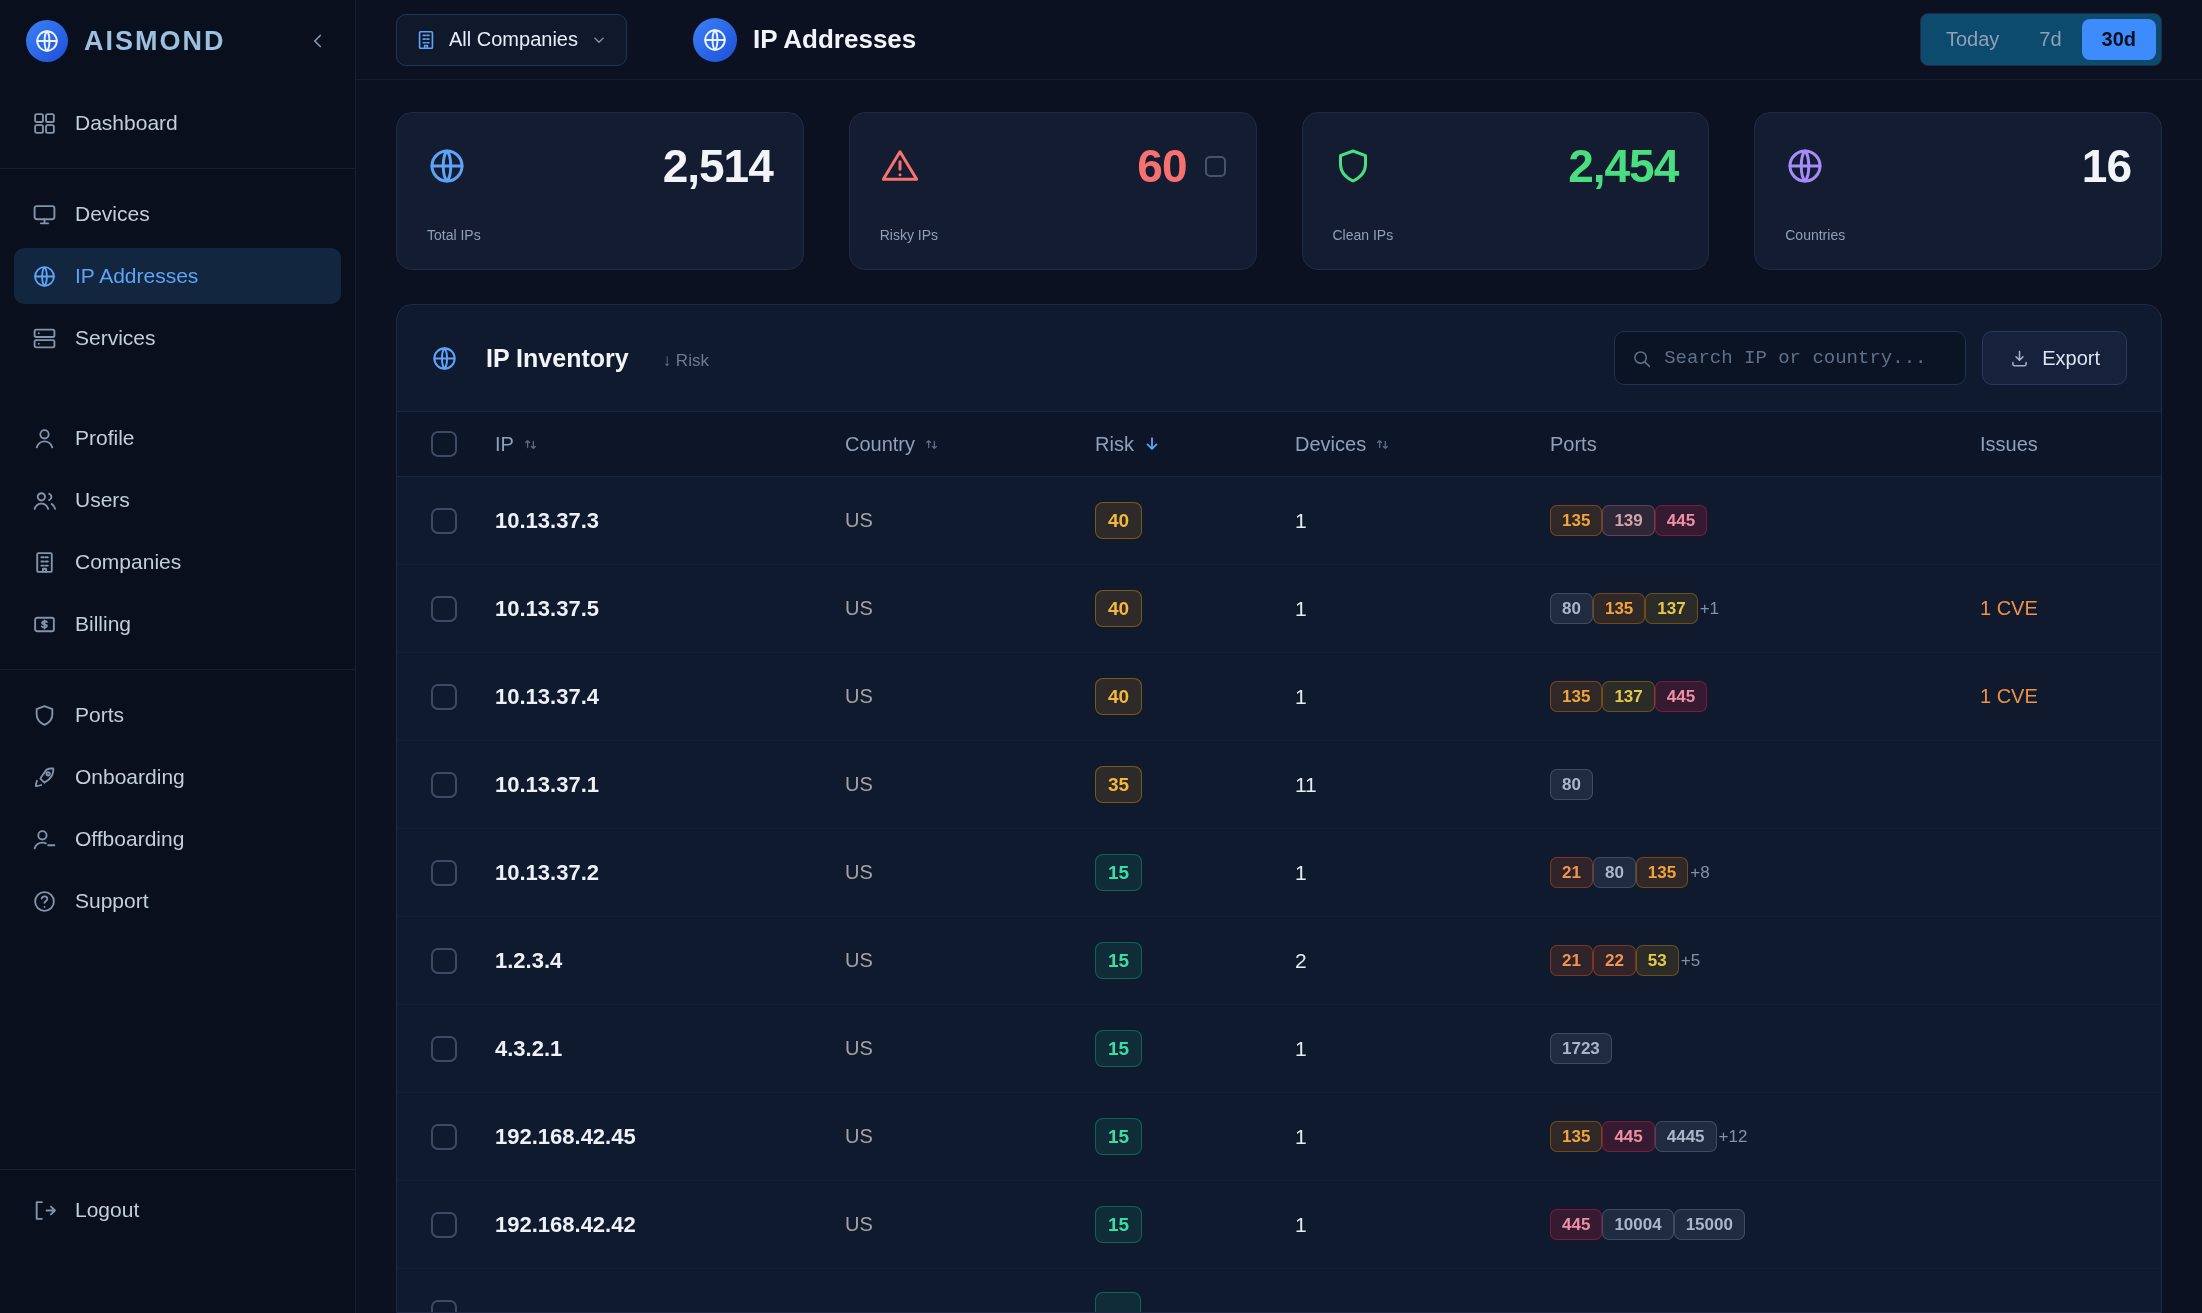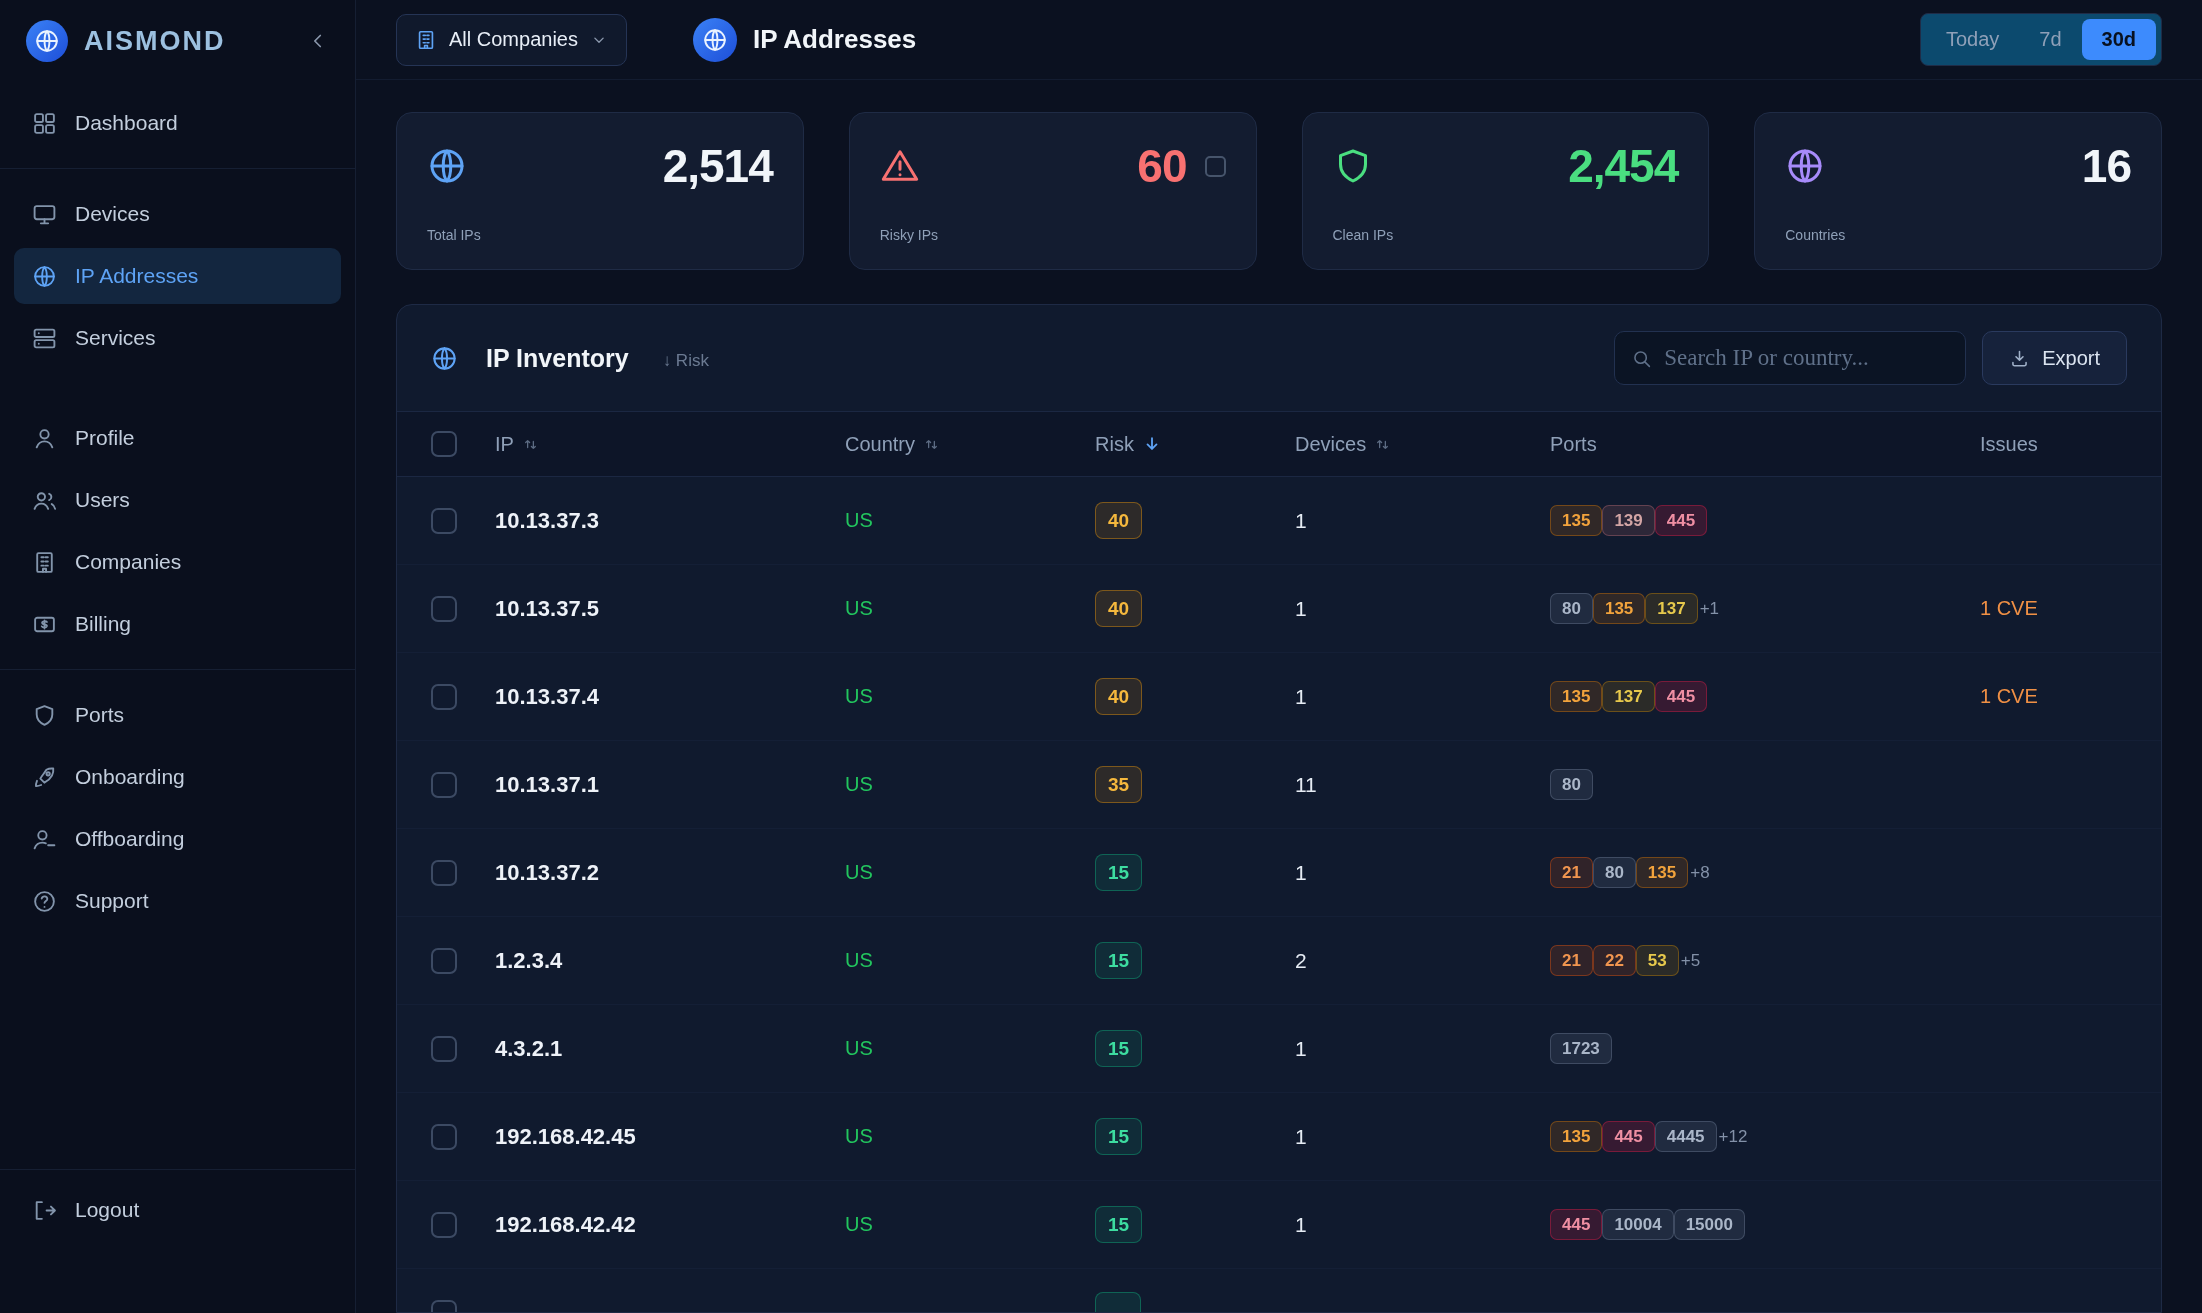--- a/index.html
+++ b/index.html
@@ -63,37 +63,37 @@
   .panel-header{display:flex;align-items:center;padding:26px 34px;gap:28px;flex:none}
   .panel-title-icon{color:#5ea3f5;display:flex}
   .panel-title-icon .ic{width:27px;height:27px}
   .panel-title{font-size:25px;font-weight:700;color:#f1f5f9}
   .sort-hint{font-size:17px;color:#6b7a92;margin-left:6px;margin-top:5px}
   .panel-actions{margin-left:auto;display:flex;gap:16px;align-items:center}
   .search-box{display:flex;align-items:center;width:352px;height:54px;background:#0b1424;border:1px solid #223150;
     border-radius:10px;padding:0 16px;gap:12px;color:#5f7089}
   .search-box .ic{width:21px;height:21px;flex:none}
   .search-box input{flex:1;min-width:0;background:transparent;border:none;outline:none;color:#86efac;
-    font-size:23px;font-family:Liberation Serif, serif}
+    font-size:19px;font-family:Liberation Mono, monospace}
   .search-box input::placeholder{color:#5f7089}
   .export-btn{display:flex;align-items:center;gap:12px;height:54px;padding:0 26px;background:#16223b;
     border:1px solid #2a3a5e;border-radius:10px;font-size:20px;color:#dbe4f0;cursor:pointer;font-family:inherit}
   .export-btn .ic{width:21px;height:21px;color:#9fb0c8}
 
   .thead,.trow{display:grid;grid-template-columns:64px 350px 250px 200px 255px 430px 1fr;
     align-items:center;padding:0 34px}
   .thead{height:66px;border-top:1px solid #1b2742;border-bottom:1px solid #1b2742;
     background:rgba(9,15,28,.35);flex:none}
   .th{display:flex;align-items:center;gap:9px;font-size:20px;color:#8fa0b8}
   .sort-ic{width:15px;height:15px}
   .sort-desc-ic{width:18px;height:18px}
   .trow{height:88px;border-bottom:1px solid #141f36}
   .row-check{width:26px;height:26px;border:2px solid #3c4a63;border-radius:7px;cursor:pointer}
   .cell-ip{font-size:22px;font-weight:700;color:#eef2f8}
-  .cell-country{font-size:20px;color:#22c55e}
+  .cell-country{font-size:20px;color:#a3a3a3}
   .risk-badge{display:inline-flex;align-items:center;justify-content:center;min-width:46px;height:37px;
     padding:0 12px;border-radius:8px;border:1px solid;font-size:19px;font-weight:700}
   .risk-amber{color:#f5b83d;background:rgba(245,158,11,.13);border-color:rgba(245,158,11,.4)}
   .risk-green{color:#3ddca0;background:rgba(16,185,129,.12);border-color:rgba(16,185,129,.4)}
   .cell-devices{font-size:21px;color:#e6ecf4}
   .cell-ports{display:flex;align-items:center;}
   .port-badge{display:inline-flex;align-items:center;height:31px;padding:0 11px;border-radius:7px;
     border:1px solid;font-size:17px;font-weight:700}
   .pb-amber{color:#f2a33c;background:rgba(217,119,6,.16);border-color:rgba(217,119,6,.4)}
   .pb-yellow{color:#e7c94c;background:rgba(202,138,4,.15);border-color:rgba(202,138,4,.4)}

